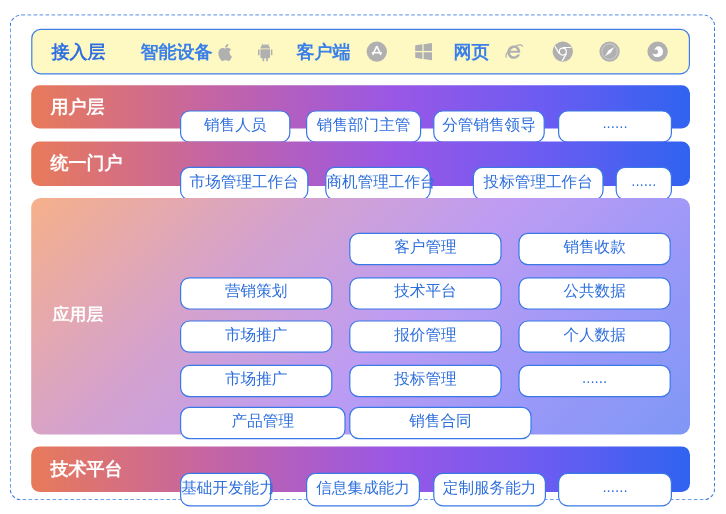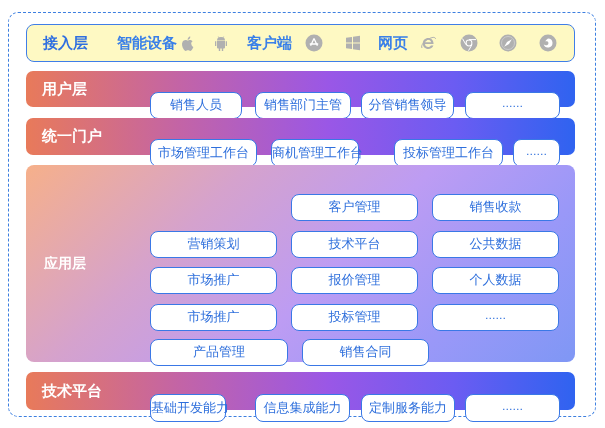--- a/index.html
+++ b/index.html
@@ -90,21 +90,21 @@
 
   <div class="chip" style="left:124px;top:50px;width:127px;height:27px;line-height:24px">营销策划</div>
   <div class="chip" style="left:124px;top:86px;width:127px;height:27px;line-height:24px">市场推广</div>
   <div class="chip" style="left:124px;top:123px;width:127px;height:27px;line-height:24px">市场推广</div>
   <div class="chip" style="left:124px;top:158px;width:138px;height:27px;line-height:24px">产品管理</div>
 
   <div class="chip" style="left:265px;top:13px;width:127px;height:27px;line-height:24px">客户管理</div>
   <div class="chip" style="left:265px;top:50px;width:127px;height:27px;line-height:24px">技术平台</div>
   <div class="chip" style="left:265px;top:86px;width:127px;height:27px;line-height:24px">报价管理</div>
   <div class="chip" style="left:265px;top:123px;width:127px;height:27px;line-height:24px">投标管理</div>
-  <div class="chip" style="left:276px;top:158px;width:127px;height:27px;line-height:24px">销售合同</div>
+  <div class="chip" style="left:265px;top:158px;width:152px;height:27px;line-height:24px">销售合同</div>
 
   <div class="chip" style="left:406px;top:13px;width:127px;height:27px;line-height:24px">销售收款</div>
   <div class="chip" style="left:406px;top:50px;width:127px;height:27px;line-height:24px">公共数据</div>
   <div class="chip" style="left:406px;top:86px;width:127px;height:27px;line-height:24px">个人数据</div>
   <div class="chip" style="left:406px;top:123px;width:127px;height:27px;line-height:22px;font-size:11px">......</div>
 </div>
 
 <div class="bar" style="top:372px;height:38px">
   <span class="title" style="line-height:38px">技术平台</span>
   <div class="chip" style="left:124px;top:6px;width:76px;height:28px;line-height:25px">基础开发能力</div>

